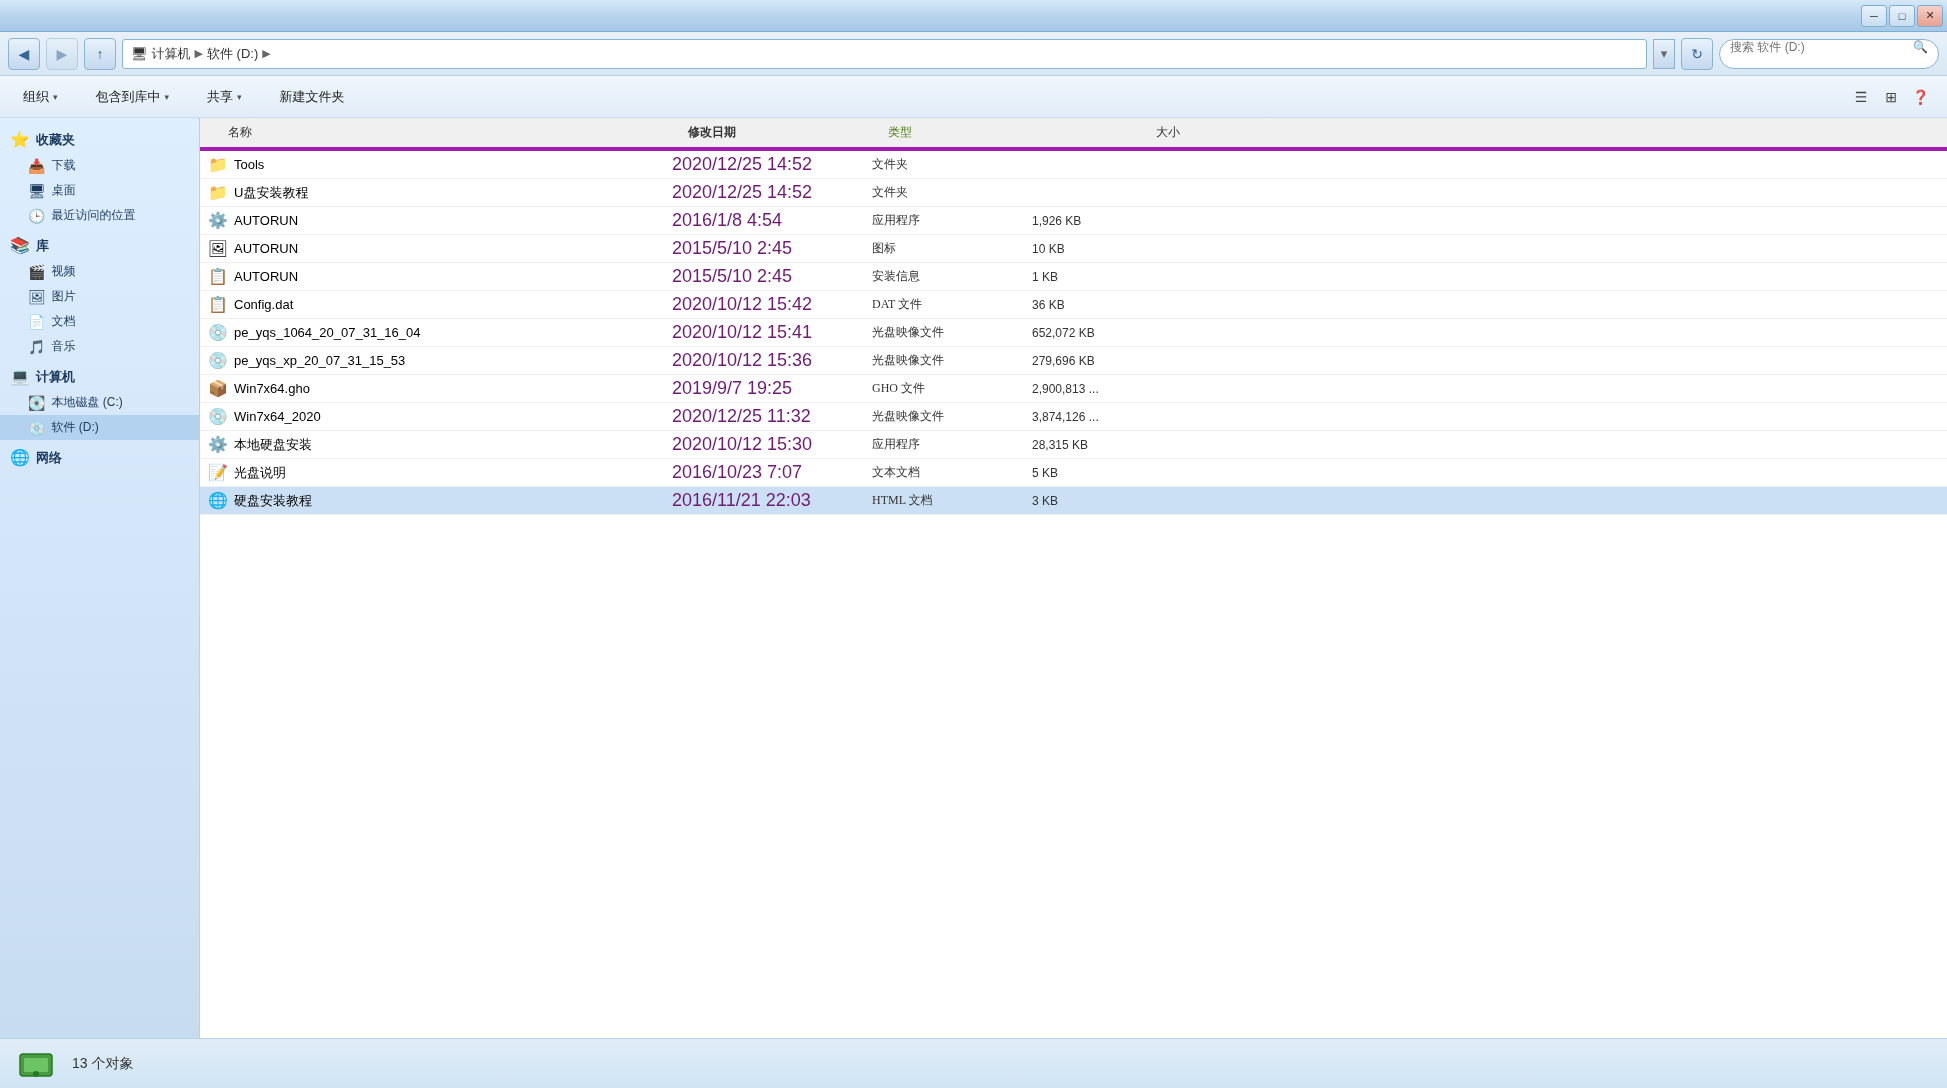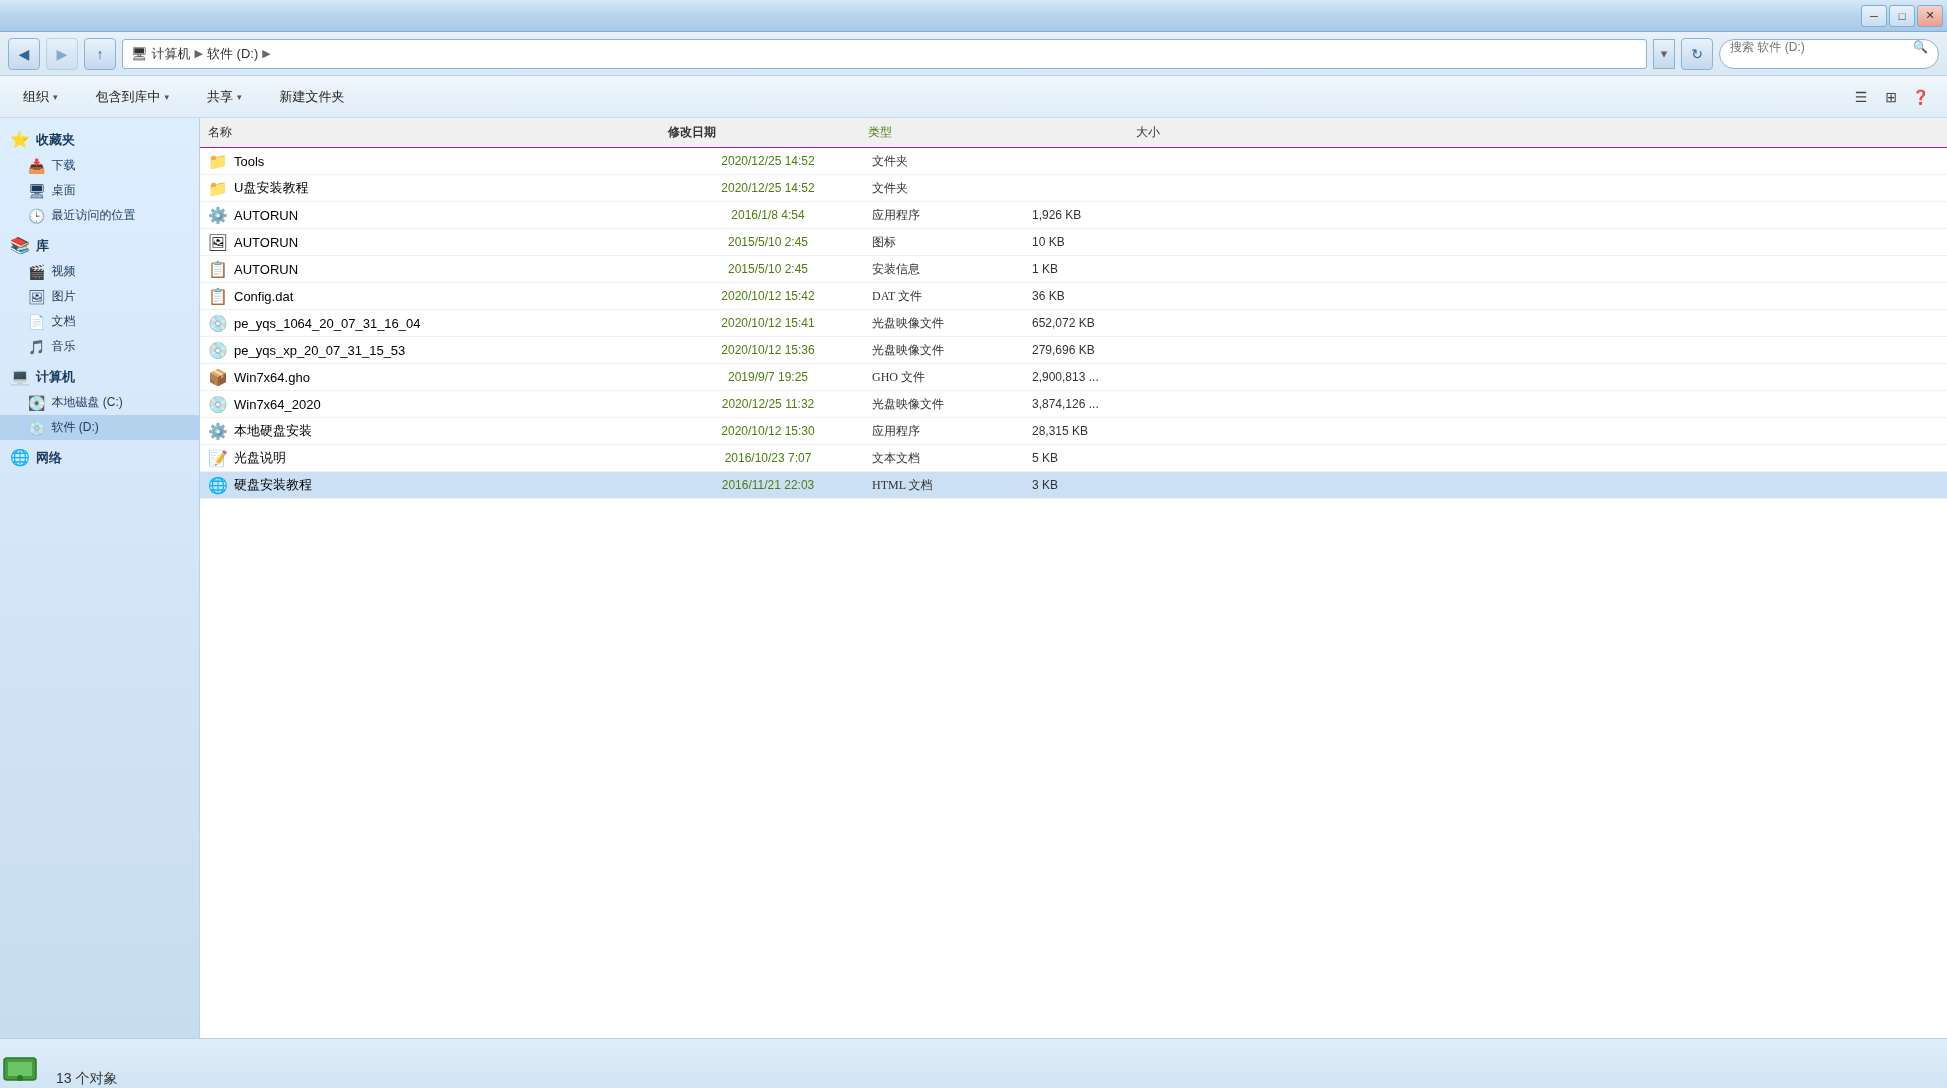--- a/index.html
+++ b/index.html
@@ -214,22 +214,22 @@
     .sidebar-item .icon { font-size: 14px; }
 
     
     .file-area {
       flex: 1;
       overflow-y: auto;
       background: white;
     }
     .file-list-header {
       display: flex;
-      padding: 4px 4px;
-      border-bottom: 1px solid #a21caf;
+      padding: 4px 24px;
+      border-bottom: 4px solid #a21caf;
       background: #f0f0f0;
       position: sticky;
       top: 0;
       z-index: 1;
     }
     .col-name { flex: 0 0 460px; font-size: 12px; color: #333; font-weight: normal; padding: 2px 4px; cursor: pointer; }
     .col-date { flex: 0 0 200px; font-size: 12px; color: #333; font-weight: bold; padding: 2px 4px; cursor: pointer; }
     .col-type { flex: 0 0 160px; font-size: 12px; color: #4d7c0f; font-weight: normal; padding: 2px 4px; cursor: pointer; }
     .col-size { flex: 0 0 140px; font-size: 12px; color: #333; font-weight: normal; padding: 2px 4px; cursor: pointer; text-align: right; }
 
@@ -244,32 +244,32 @@
 
     .file-name-cell {
       flex: 0 0 460px;
       display: flex;
       align-items: center;
       gap: 6px;
       font-size: 13px;
       color: #000;
     }
     .file-icon { width: 20px; height: 20px; display: flex; align-items: center; justify-content: center; font-size: 16px; }
-    .file-date { flex: 0 0 200px; font-size: 12px; color: #4d7c0f; padding: 0 4px; text-align: center; }
+    .file-date { flex: 0 0 200px; font-size: 18px; color: #701a75; padding: 0 4px; }
     .file-type { flex: 0 0 160px; font-size: 12px; color: #333; padding: 0 4px; font-family: Liberation Serif, serif; }
     .file-size { flex: 0 0 140px; font-size: 12px; color: #333; padding: 0 4px; text-align: left; }
 
     
     .status-bar {
       height: 50px;
       background: linear-gradient(to bottom, #e0edf8, #d0e4f4);
       border-top: 1px solid #b8d0e8;
       display: flex;
-      align-items: flex-end;
-      padding: 0 0;
+      align-items: center;
+      padding: 0 16px;
       gap: 16px;
     }
     .status-icon {
       width: 40px;
       height: 40px;
       display: flex;
       align-items: center;
       justify-content: center;
     }
     .status-text {

